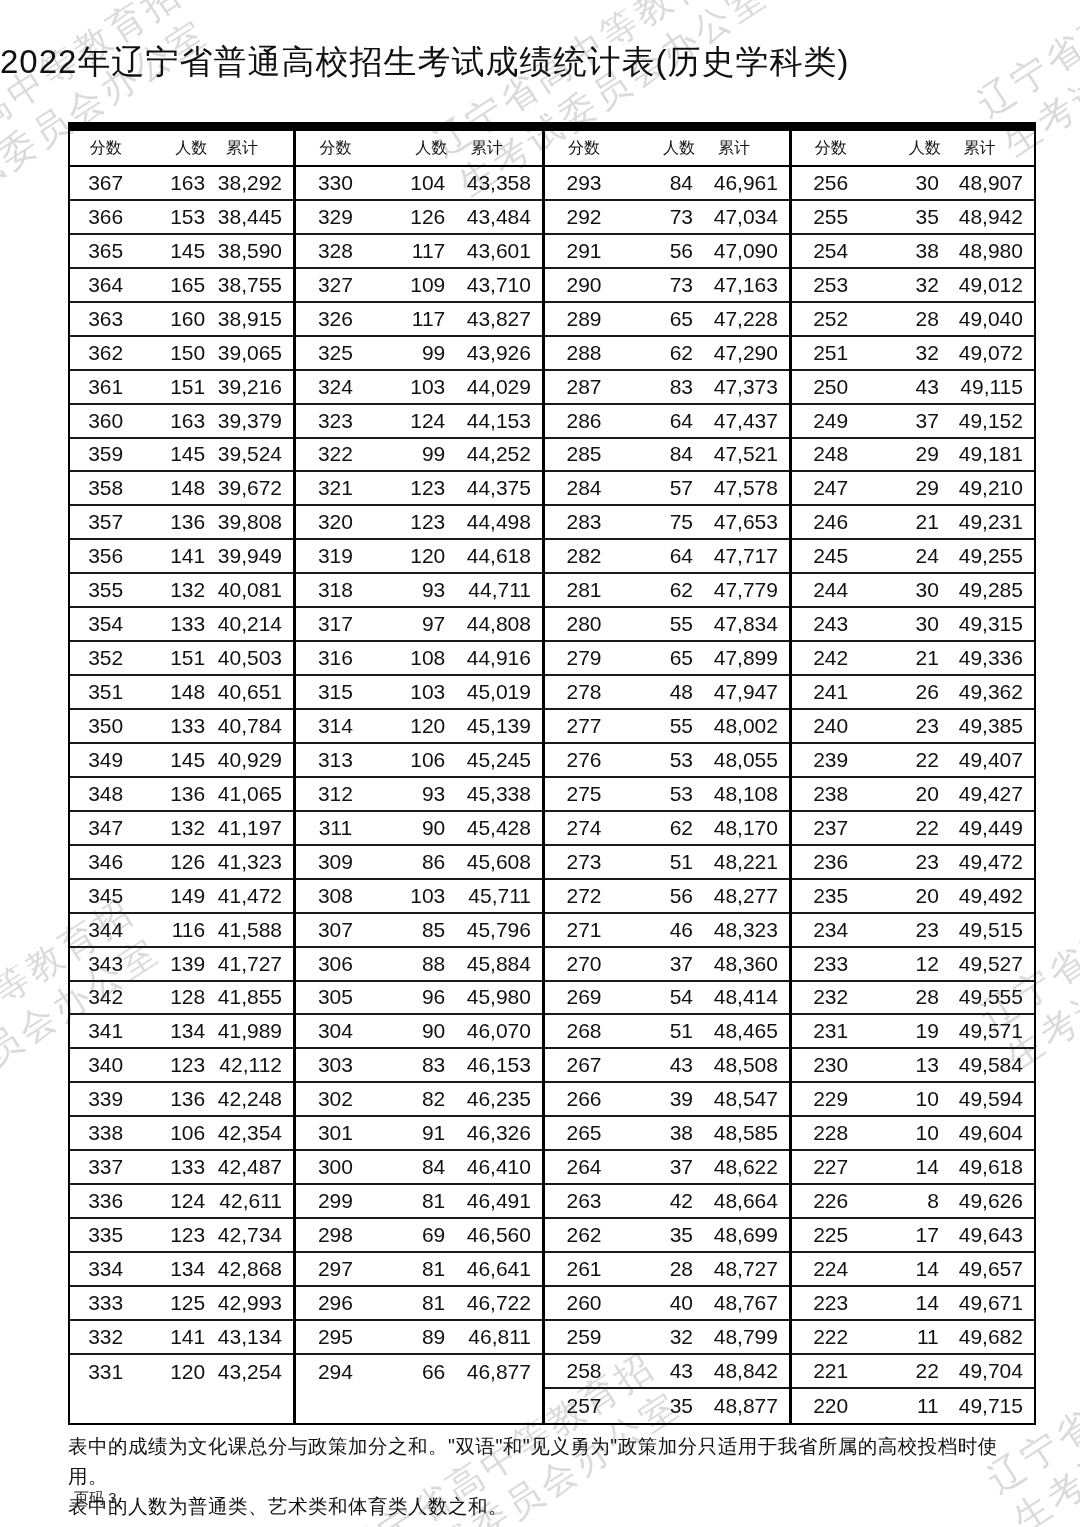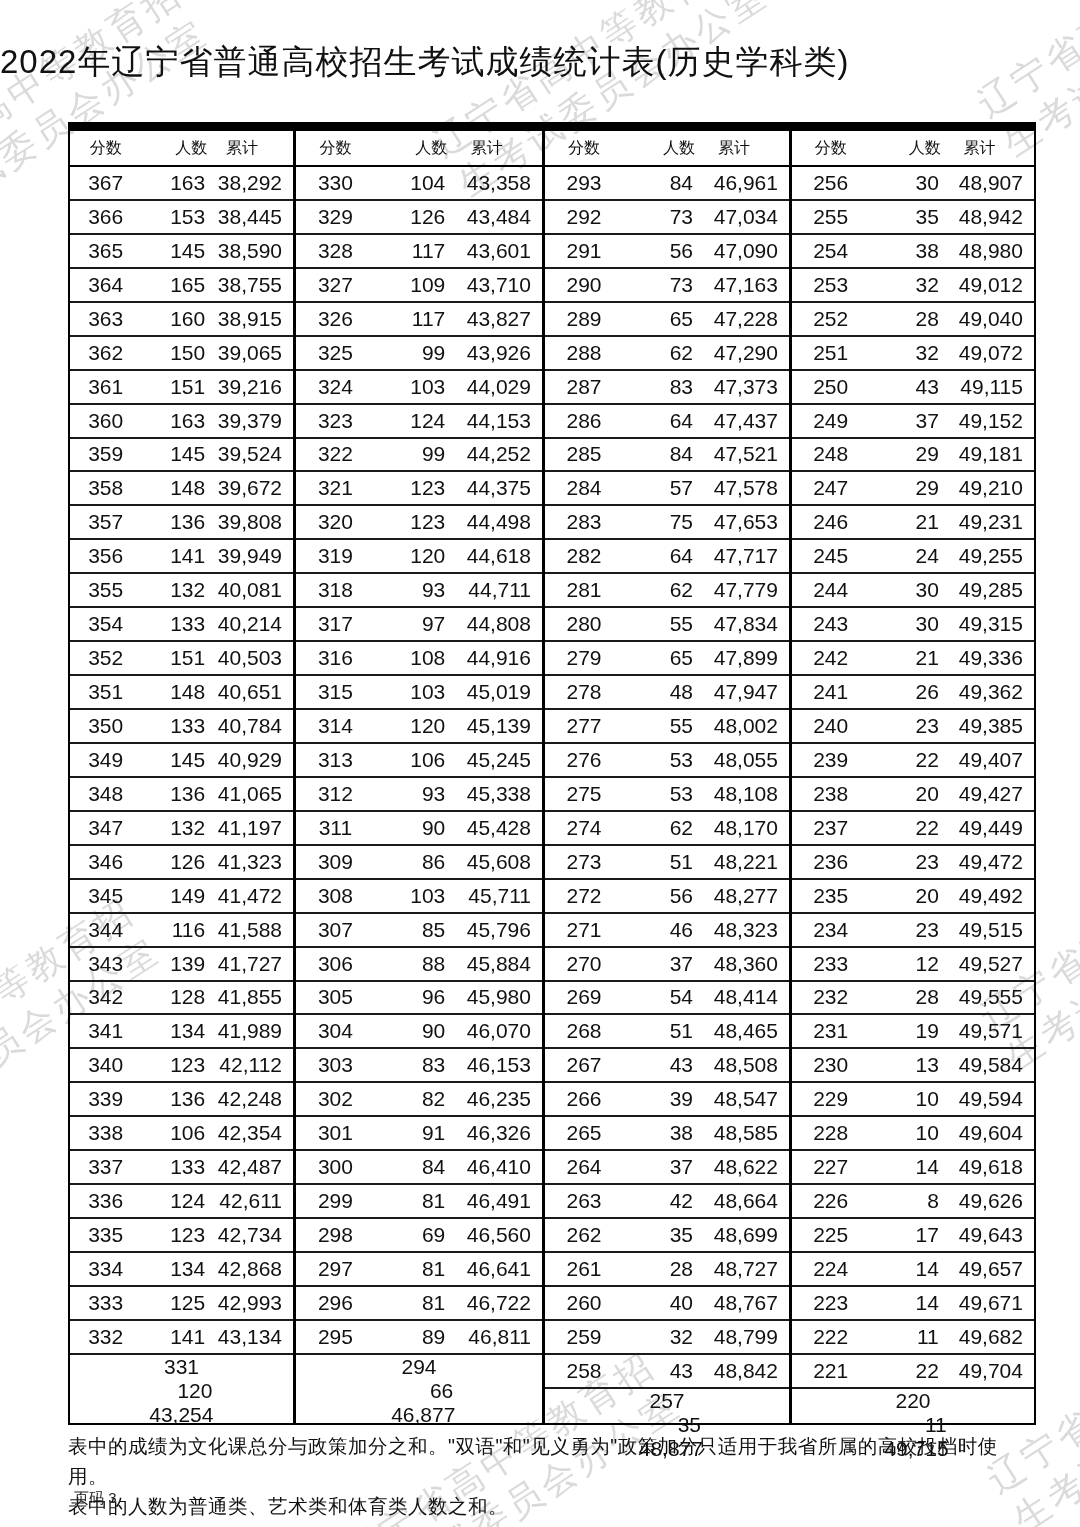--- a/index.html
+++ b/index.html
@@ -26,21 +26,21 @@
   .groups {
     display:grid; grid-template-columns:227fr 250fr 248fr 243fr;
     border-left:2px solid #000; border-right:2px solid #000; border-bottom:2.5px solid #000;
     box-sizing:border-box;
   }
   .group { border-right:3px solid #000; min-width:0; }
   .group:last-child { border-right:none; }
   .g-header, .g-row { display:flex; align-items:center; box-sizing:border-box; }
   .g-header { height:36px; border-bottom:2px solid #000; font-size:16px; }
   .g-row { height:33.95px; border-bottom:2px solid #1a1a1a; font-size:21px; }
-  .g-row:last-child { border-bottom:none;flex-direction:column; }
+  .g-row:last-child { border-bottom:none; }
   .g-header span, .g-row span { display:block; box-sizing:border-box; }
   .c0 { width:32%; text-align:center; }
   .c1 { width:29.5%; text-align:right; padding-right:2px; }
   .c2 { width:38.5%; text-align:right; padding-right:11px; }
   .g-header .c1 { padding-right:0; }
   .g-header .c2 { text-align:center; padding-right:16px; }
   
   .footer {
     position:absolute; left:68px; top:1431px; width:960px; z-index:2;
     font-size:19.5px; line-height:30px; letter-spacing:0.5px;

